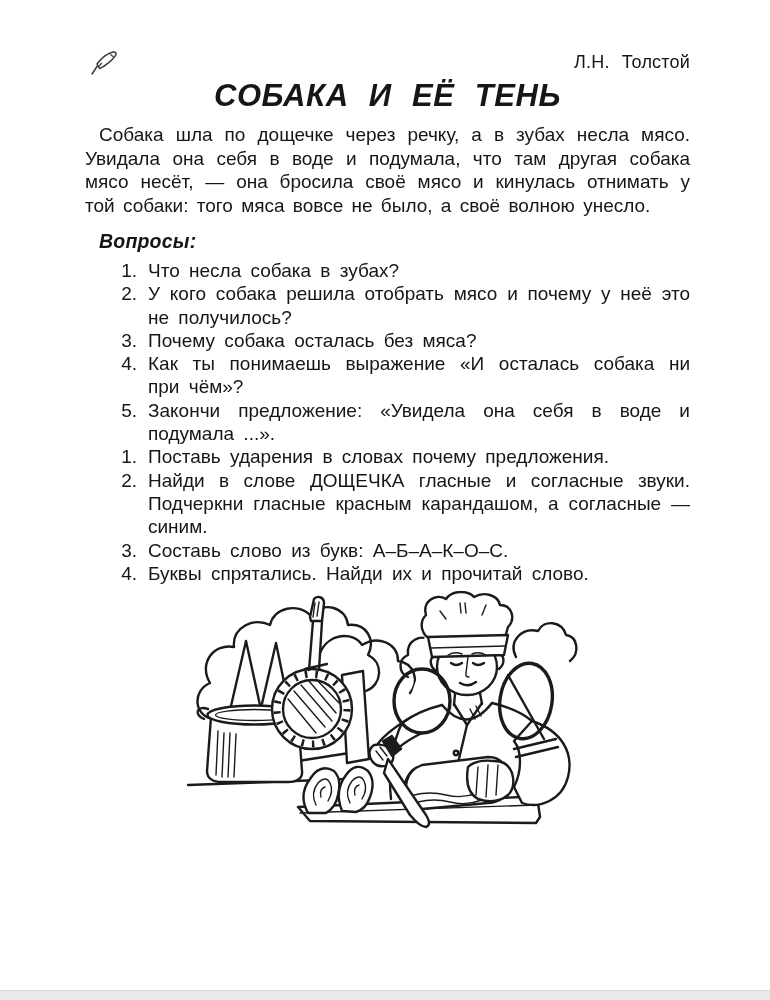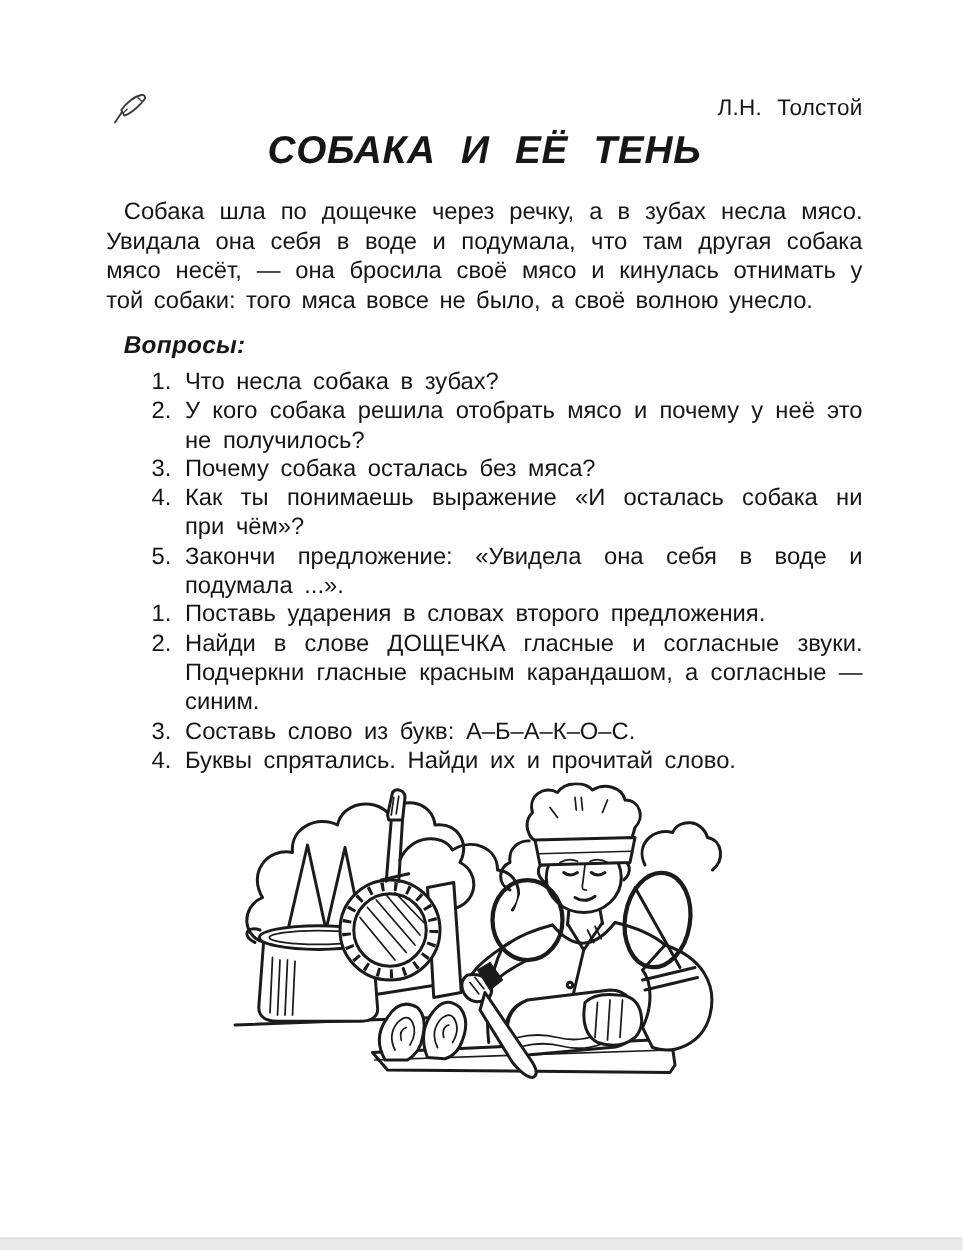--- a/index.html
+++ b/index.html
@@ -1,31 +1,31 @@
 <!DOCTYPE html>
 <html><head>
 <meta charset="utf-8">
 <style>
   html,body{margin:0;padding:0;}
   body{
     width:770px;height:1000px;background:#ffffff;position:relative;overflow:hidden;
     font-family:"Liberation Sans","DejaVu Sans",sans-serif;color:#161616;
     -webkit-font-smoothing:antialiased;
   }
-  .content{padding:70px 80px 0 85px;}
+  .content{padding:46px 80px 0 85px;}
   .topbar{display:flex;justify-content:space-between;align-items:flex-start;height:30px;}
   .pen{margin-top:4px;margin-left:3px;}
   .author{font-size:18px;word-spacing:7px;letter-spacing:.2px;margin-top:6px;}
   .title{
     text-align:center;font-size:31px;font-weight:bold;letter-spacing:.6px;
     word-spacing:11px;margin:2px 0 0 0;font-style:italic;
   }
   .subtitle{text-align:center;font-size:18px;margin:3px 0 0 0;word-spacing:1px;}
   .story{font-size:19px;line-height:23.5px;text-align:justify;word-spacing:3px;margin:0;}
-  .story.first{margin-top:20px;}
+  .story.first{margin-top:9px;}
   .story-p{text-indent:14px;}
   .h2{font-size:19.5px;font-weight:bold;margin:13px 0 6px 14px;letter-spacing:.2px;font-style:italic;}
   .h2.tasks{margin-top:17px;}
   .list{margin-left:28px;}
   .li{display:flex;font-size:19px;line-height:23.3px;}
   .li .num{width:24px;flex:none;text-align:right;margin-right:11px;}
   .li .txt{flex:1;text-align:justify;word-spacing:4px;}
   .illustration{margin:6px 0 0 170px;width:432px;height:292px;}
   .footer-bar{
     position:absolute;left:0;right:0;bottom:0;height:9px;
@@ -79,21 +79,21 @@
     </div>
     <div class="li">
       <span class="num">5.</span>
       <span class="txt">Закончи предложение: «Увидела она себя в воде и подумала ...».</span>
     </div>
   </div>
 
   <div class="list">
     <div class="li">
       <span class="num">1.</span>
-      <span class="txt">Поставь ударения в словах второго предложения.</span>
+      <span class="txt">Поставь ударения в словах почему предложения.</span>
     </div>
     <div class="li">
       <span class="num">2.</span>
       <span class="txt">Найди в слове ДОЩЕЧКА гласные и согласные звуки. Подчеркни гласные красным карандашом, а согласные — синим.</span>
     </div>
     <div class="li">
       <span class="num">3.</span>
       <span class="txt">Составь слово из букв: А–Б–А–К–О–С.</span>
     </div>
     <div class="li">

